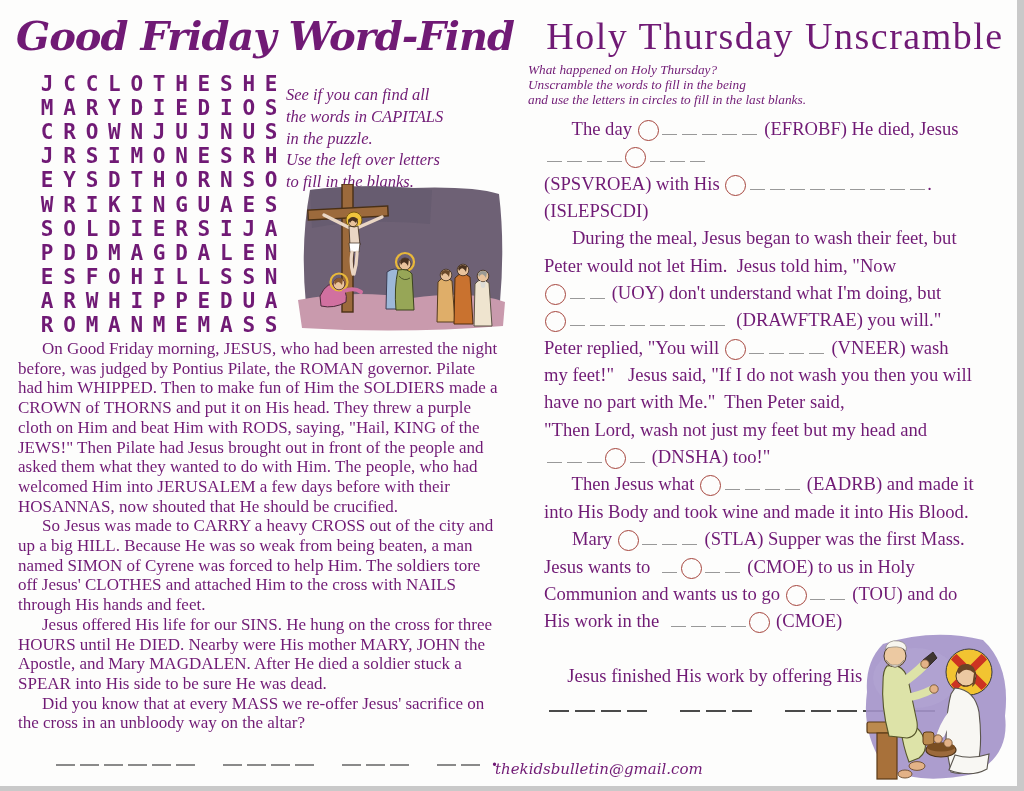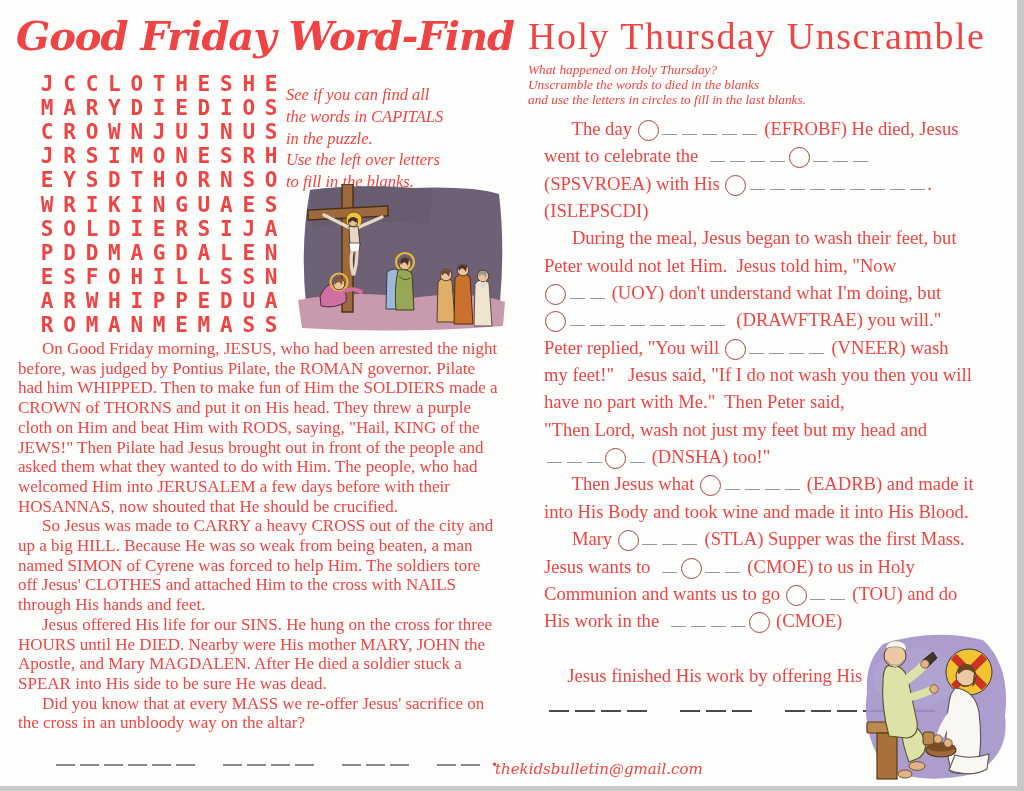--- a/index.html
+++ b/index.html
@@ -1,16 +1,16 @@
 <!DOCTYPE html>
 <html style="--circle-red: #a5443c;"><head>
 <meta charset="utf-8">
 <style>
   html,body{margin:0;padding:0;background:#ffffff;}
-  #page{position:relative;width:1024px;height:791px;background:#fdfdfc;color:#ef4444;
+  #page{position:relative;width:1024px;height:791px;background:#fdfdfc;color:#701a75;
         font-family:"Liberation Serif",serif;overflow:hidden;}
 
   
   .gf-title{position:absolute;left:16px;top:12px;width:494px;text-align:center;
             font-family:"DejaVu Serif",serif;font-style:italic;font-weight:bold;
             font-size:40px;letter-spacing:-1px;white-space:nowrap;}
   .grid{position:absolute;left:36px;top:72px;display:grid;
         grid-template-columns:repeat(11,22.4px);grid-auto-rows:24.1px;
         font-family:"DejaVu Sans Mono",monospace;font-weight:bold;font-size:21px;}
   .cell{display:flex;align-items:center;justify-content:center;}
@@ -21,21 +21,21 @@
   .story{position:absolute;left:18px;top:339px;width:484px;
          font-size:17px;line-height:19.7px;}
   .story p{margin:0;text-indent:24px;}
   .ansline{position:absolute;left:56px;top:748px;white-space:nowrap;}
   .bgroup{display:inline-block;margin-right:23px;}
   .ldash{display:inline-block;width:19px;height:13px;border-bottom:2px solid #8a8a8a;
          margin-right:5px;}
   .ansperiod{font-size:20px;font-weight:bold;margin-left:-16px;}
 
   
-  .ht-title{position:absolute;left:528px;top:14px;width:494px;text-align:left;
+  .ht-title{position:absolute;left:528px;top:14px;width:494px;text-align:center;
             font-family:"Liberation Serif",serif;font-size:38px;letter-spacing:1.5px;
             white-space:nowrap;}
   .ht-sub{position:absolute;left:528px;top:62px;width:494px;text-align:left;
           font-style:italic;font-size:13.3px;line-height:15px;}
   .rbody{position:absolute;left:544px;top:118px;font-size:18.6px;}
   .rline{height:27.35px;white-space:pre;}
   .idash{display:inline-block;width:15px;height:14px;border-bottom:1.7px solid #999;
          margin:0 2.5px;}
   .circle{display:inline-block;width:21px;height:21px;border:1.7px solid var(--circle-red,#a5443c);
           border-radius:50%;vertical-align:-6px;margin:0 1px;box-sizing:border-box;}
@@ -234,27 +234,27 @@
       <p>Jesus offered His life for our SINS.  He hung on the cross for three HOURS until He DIED. Nearby were His mother MARY, JOHN the Apostle, and Mary MAGDALEN. After He died a soldier stuck a SPEAR into His side to be sure He was dead.</p>
       <p>Did you know that at every MASS we re-offer Jesus' sacrifice on the cross in an unbloody way on the altar?</p>
     </div>
 
   <div class="ansline" id="leftblanks"><span class="bgroup"><span class="ldash"></span><span class="ldash"></span><span class="ldash"></span><span class="ldash"></span><span class="ldash"></span><span class="ldash"></span></span><span class="bgroup"><span class="ldash"></span><span class="ldash"></span><span class="ldash"></span><span class="ldash"></span></span><span class="bgroup"><span class="ldash"></span><span class="ldash"></span><span class="ldash"></span></span><span class="bgroup"><span class="ldash"></span><span class="ldash"></span></span><span class="ansperiod">.</span></div>
 
   <div class="ht-title">Holy Thursday Unscramble</div>
 
   <div class="ht-sub" id="subtitle">
       <div>What happened on Holy Thursday?</div>
-      <div>Unscramble the words to died in the blanks</div>
+      <div>Unscramble the words to fill in the being</div>
       <div>and use the letters in circles to fill in the last blanks.</div>
     </div>
 
   <div class="rbody" id="rlines">
       <div class="rline"><span>      The day </span><span class="circle"></span><span class="idash"></span><span class="idash"></span><span class="idash"></span><span class="idash"></span><span class="idash"></span><span> (EFROBF) He died, Jesus</span></div>
-      <div class="rline"><span>went to celebrate the  </span><span class="idash"></span><span class="idash"></span><span class="idash"></span><span class="idash"></span><span class="circle"></span><span class="idash"></span><span class="idash"></span><span class="idash"></span></div>
+      <div class="rline"><span class="idash"></span><span class="idash"></span><span class="idash"></span><span class="idash"></span><span class="circle"></span><span class="idash"></span><span class="idash"></span><span class="idash"></span></div>
       <div class="rline"><span>(SPSVROEA) with His </span><span class="circle"></span><span class="idash"></span><span class="idash"></span><span class="idash"></span><span class="idash"></span><span class="idash"></span><span class="idash"></span><span class="idash"></span><span class="idash"></span><span class="idash"></span><span>.</span></div>
       <div class="rline"><span>(ISLEPSCDI)</span></div>
       <div class="rline"><span>      During the meal, Jesus began to wash their feet, but</span></div>
       <div class="rline"><span>Peter would not let Him.  Jesus told him, "Now</span></div>
       <div class="rline"><span class="circle"></span><span class="idash"></span><span class="idash"></span><span> (UOY) don't understand what I'm doing, but</span></div>
       <div class="rline"><span class="circle"></span><span class="idash"></span><span class="idash"></span><span class="idash"></span><span class="idash"></span><span class="idash"></span><span class="idash"></span><span class="idash"></span><span class="idash"></span><span>  (DRAWFTRAE) you will."</span></div>
       <div class="rline"><span>Peter replied, "You will </span><span class="circle"></span><span class="idash"></span><span class="idash"></span><span class="idash"></span><span class="idash"></span><span> (VNEER) wash</span></div>
       <div class="rline"><span>my feet!"   Jesus said, "If I do not wash you then you will</span></div>
       <div class="rline"><span>have no part with Me."  Then Peter said,</span></div>
       <div class="rline"><span>"Then Lord, wash not just my feet but my head and</span></div>

